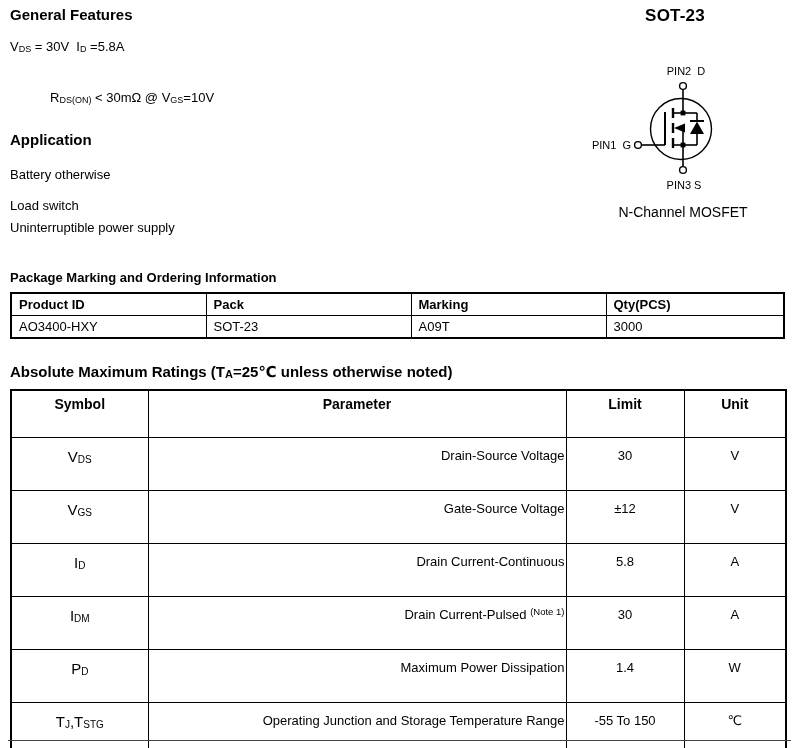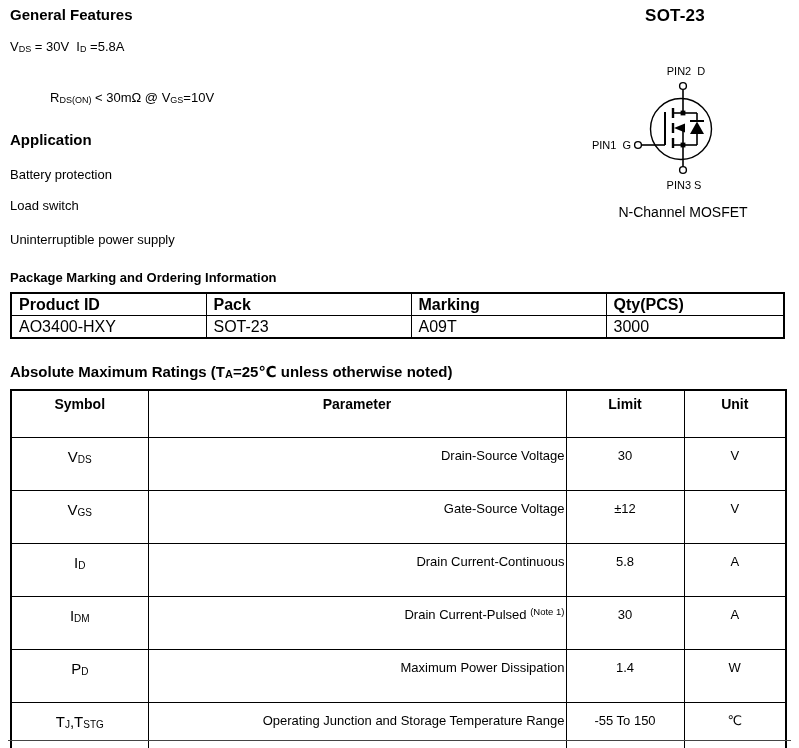--- a/index.html
+++ b/index.html
@@ -19,21 +19,21 @@
   sub{font-size:9px;vertical-align:-1px;line-height:0;}
   sup{font-size:9px;vertical-align:4px;line-height:0;}
   .h1 sub{font-size:11px;vertical-align:-1px;}
   .sot23{font-size:17px;font-weight:bold;letter-spacing:0.2px;}
   .pkg-caption{font-size:14px;}
   
   table{border-collapse:collapse;table-layout:fixed;}
   .tbl{border:2px solid #000;}
   .tbl td,.tbl th{border:1px solid #000;overflow:hidden;}
   
-  .ord td,.ord th{height:21px;font-size:16px;text-align:left;padding:0 0 0 7px;vertical-align:middle;}
+  .ord td,.ord th{height:21px;font-size:13px;text-align:left;padding:0 0 0 7px;vertical-align:middle;}
   .ord th{font-weight:bold;}
   
   .amr th{height:40px;font-size:14px;font-weight:bold;vertical-align:top;padding-top:5px;text-align:center;}
   .amr td{height:41px;font-size:13px;vertical-align:top;padding-top:10px;}
   .amr td.sym{text-align:center;font-size:15px;}
   .amr td.sym sub{font-size:10px;}
   .amr td.par{text-align:right;padding-left:0;}
   .amr td.par sup{font-size:9.5px;}
   .amr td.lim,.amr td.unt{text-align:center;}
   svg text{white-space:pre;font-family:"Liberation Sans","DejaVu Sans",sans-serif;}
@@ -42,23 +42,23 @@
 </head>
 <body>
 
 <div class="page">
 
   <div class="abs h1" style="left:10px;top:6px;">General Features</div>
   <div class="abs body-line rich" style="left:10px;top:39px;">V<sub>DS</sub> = 30V  I<sub>D</sub> =5.8A</div>
   <div class="abs body-line rich" style="left:10px;top:90px;margin-left:40px;">R<sub>DS(ON)</sub> &lt; 30mΩ @ V<sub>GS</sub>=10V</div>
 
   <div class="abs h1" style="left:10px;top:131px;">Application</div>
-  <div class="abs body-line" style="left:10px;top:167px;">Battery protection</div>
+  <div class="abs body-line" style="left:10px;top:167px;">Battery otherwise</div>
   <div class="abs body-line" style="left:10px;top:198px;">Load switch</div>
-  <div class="abs body-line" style="left:10px;top:232px;">Uninterruptible power supply</div>
+  <div class="abs body-line" style="left:10px;top:220px;">Uninterruptible power supply</div>
 
   <div class="abs sot23" style="left:590px;top:6px;width:170px;text-align:center;">SOT-23</div>
 
   <svg class="abs" style="left:585px;top:60px;" width="212" height="134" viewBox="585 60 212 134">
 
     <text x="686" y="75" font-size="11" text-anchor="middle">PIN2  D</text>
     <text x="631" y="149" font-size="11" text-anchor="end">PIN1  G</text>
     <text x="684" y="189" font-size="11" text-anchor="middle">PIN3 S</text>
 
     <circle cx="681" cy="129" r="30.5" fill="none" stroke="#000" stroke-width="1.4"></circle>

